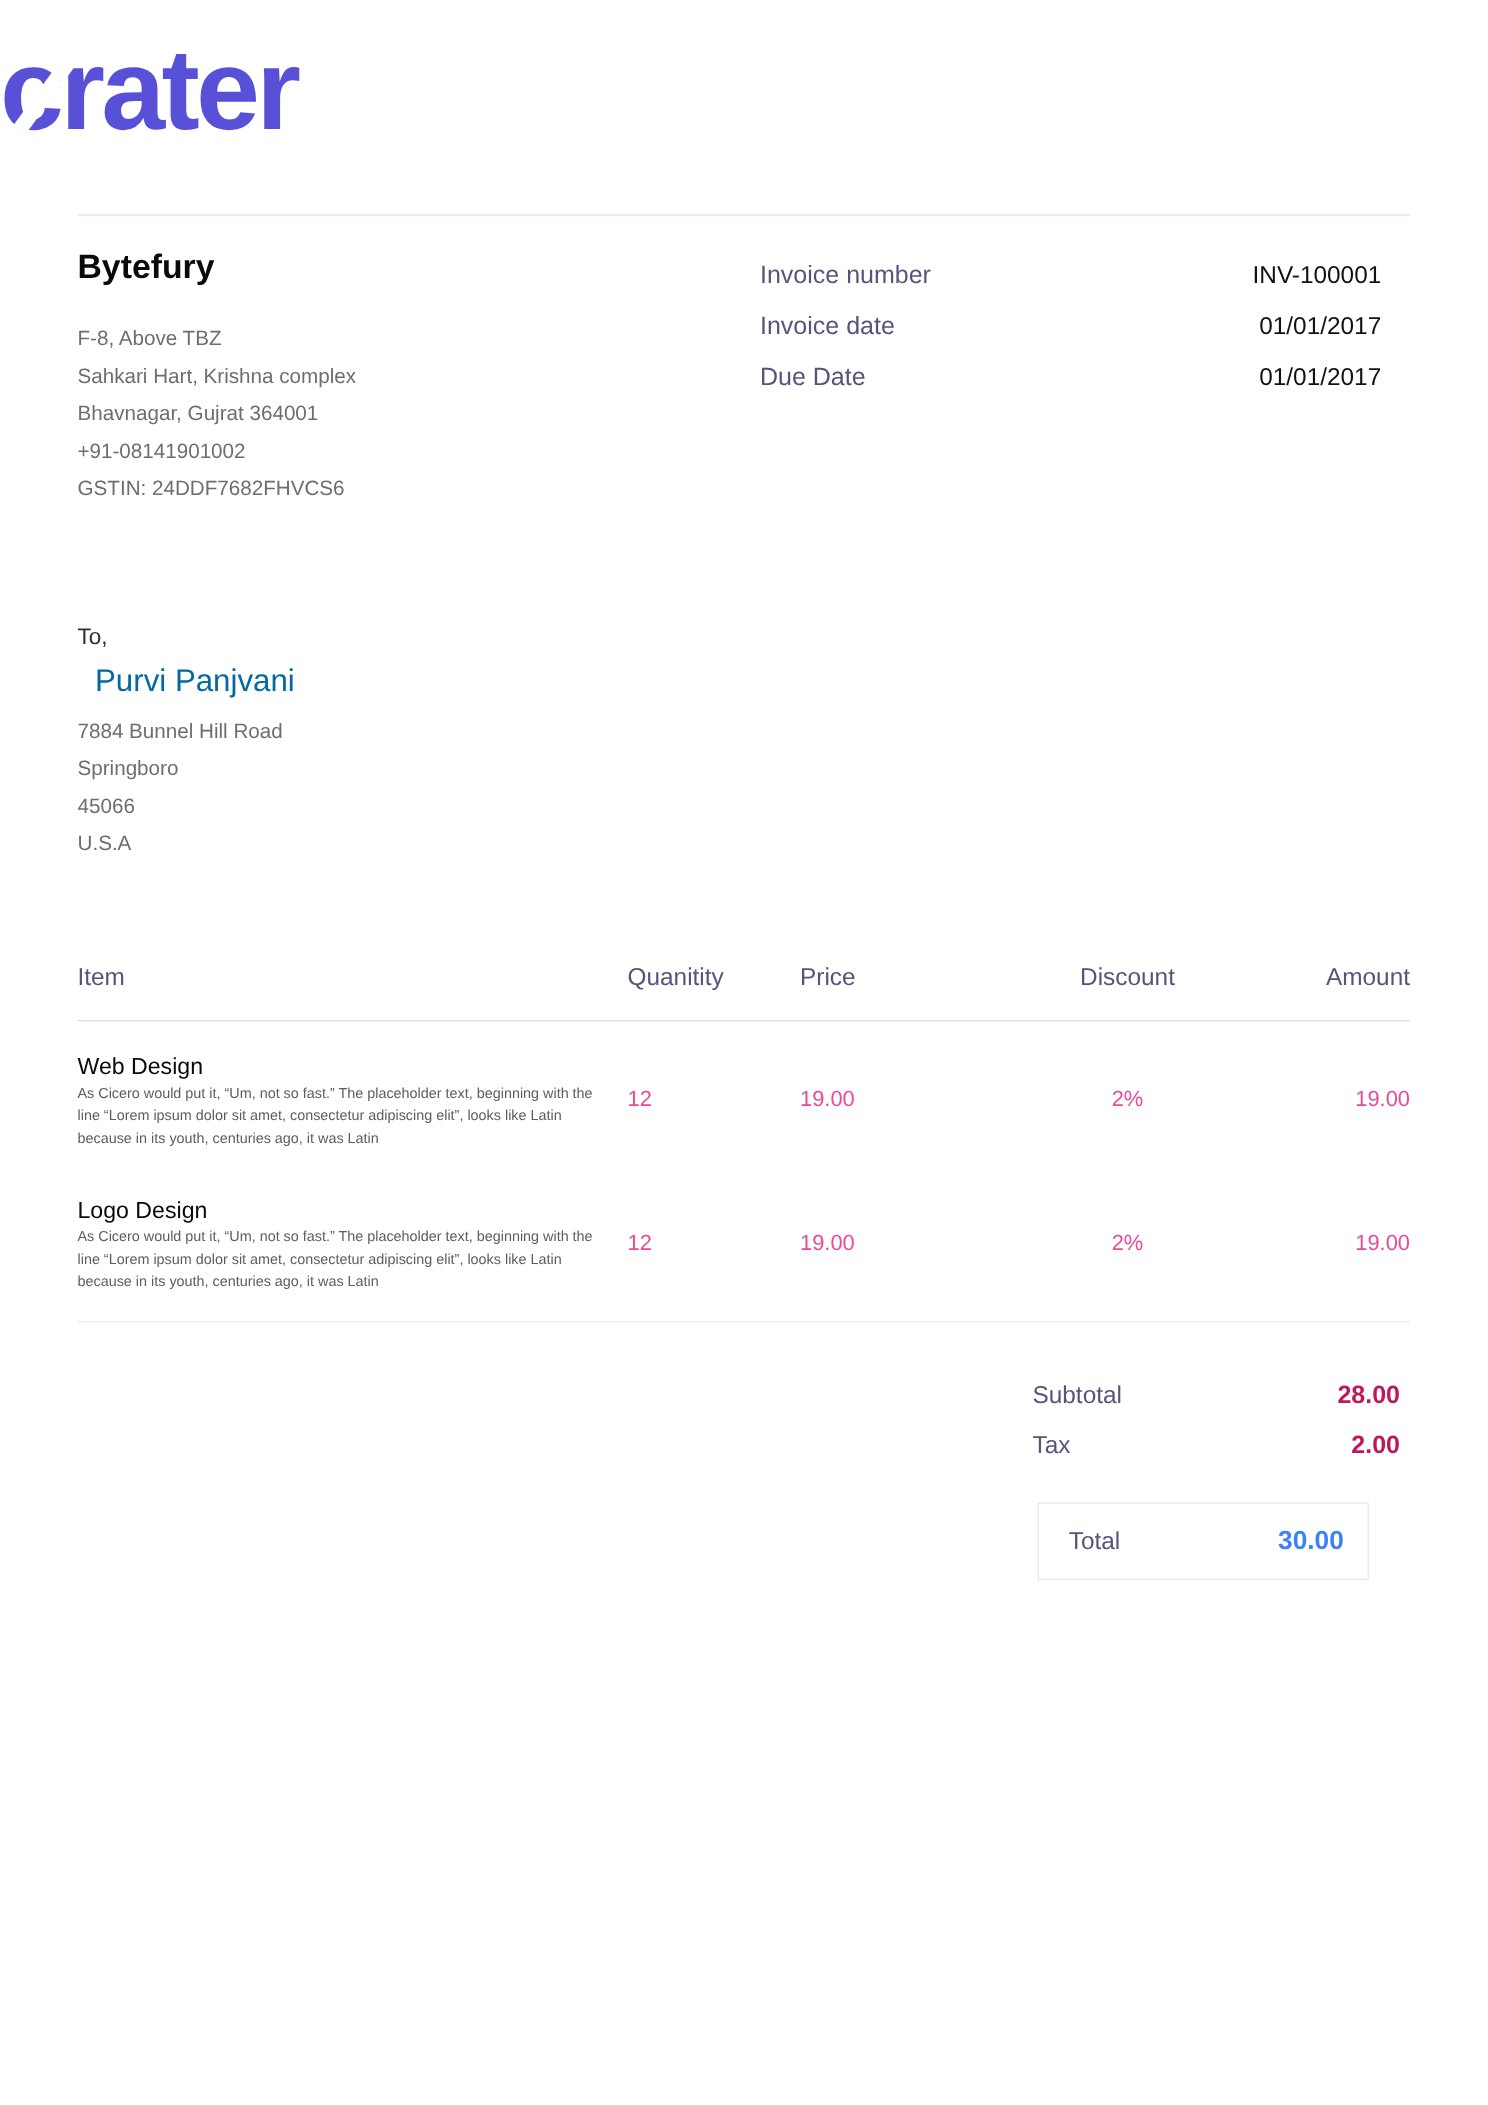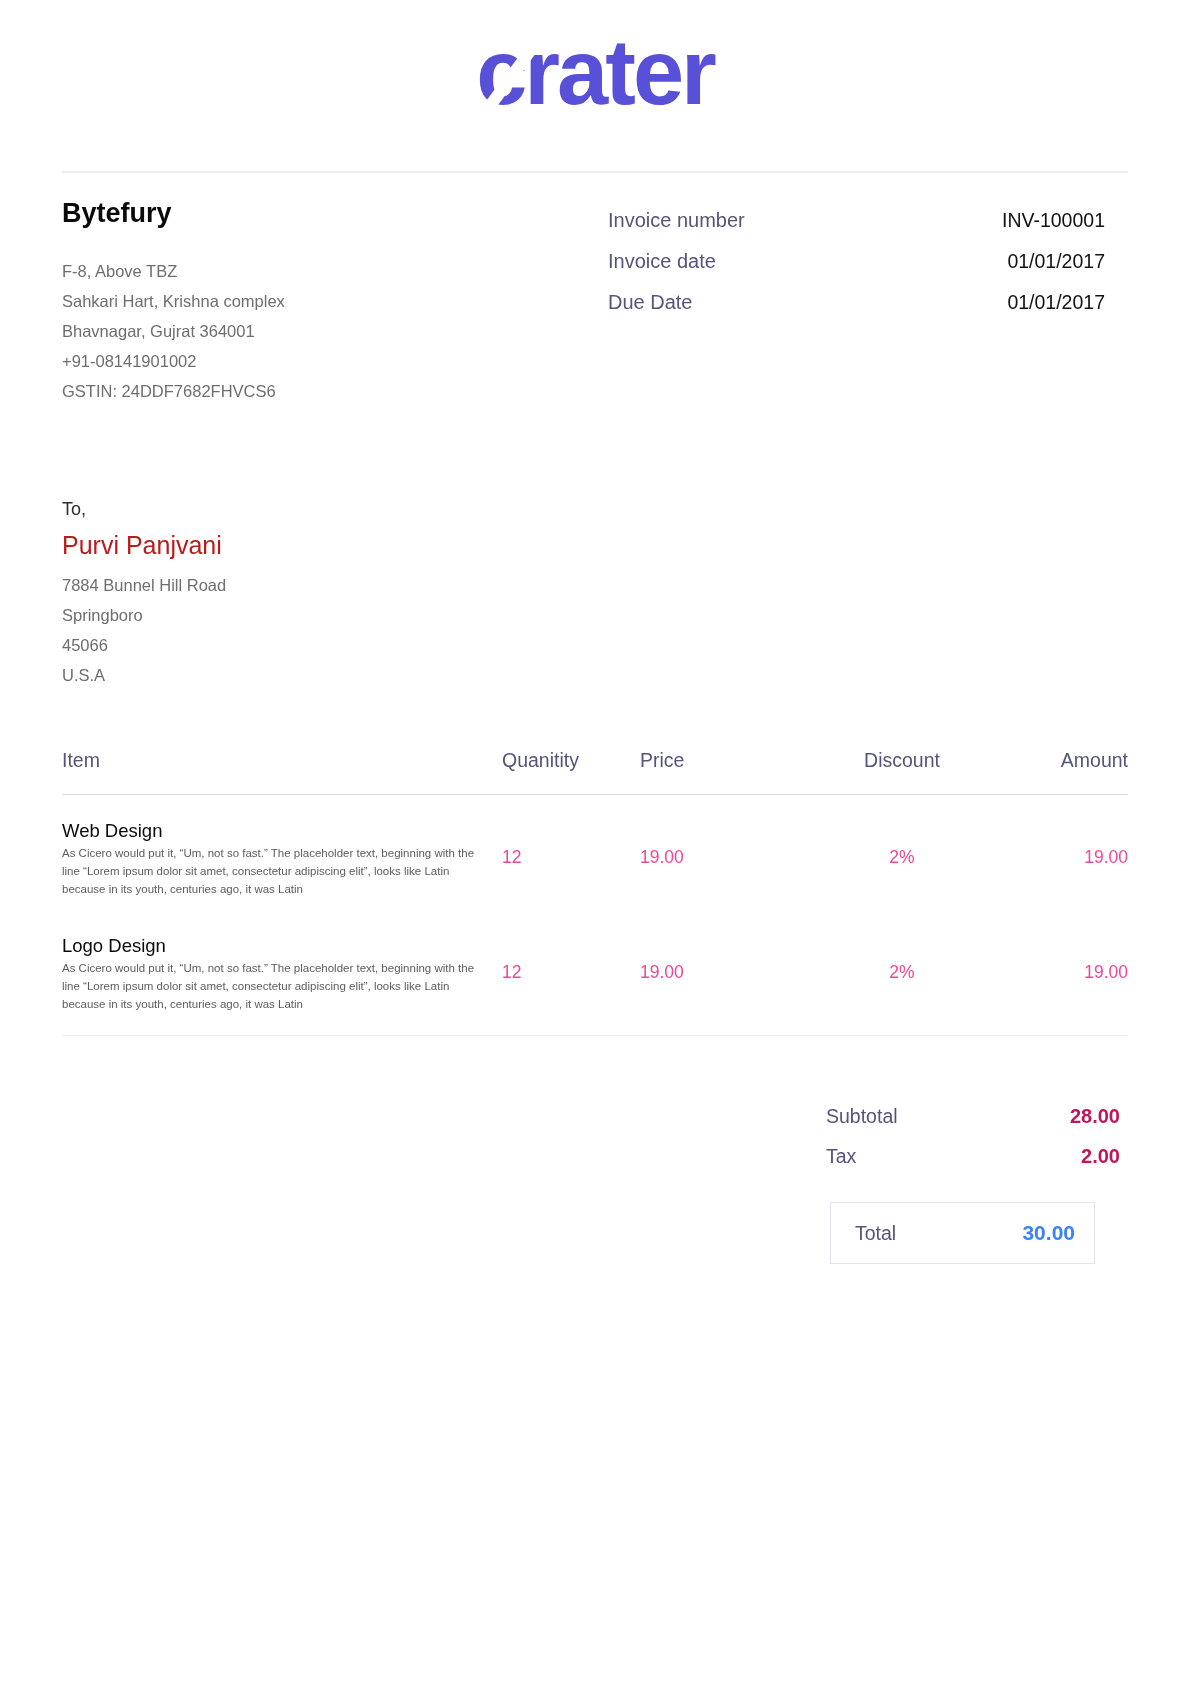--- a/index.html
+++ b/index.html
@@ -1,21 +1,21 @@
 <!DOCTYPE html>
 <html><head>
 <meta charset="utf-8">
 <style>
   * { margin:0; padding:0; box-sizing:border-box; }
   html,body { background:#ffffff; }
   body { font-family:"Liberation Sans","DejaVu Sans",sans-serif; }
   .page { position:relative; width:1190px; height:1684px; background:#fff; overflow:hidden; margin:0 auto; }
 
   
-  .logo-wrap { position:absolute; top:26px; left:0; right:0; text-align:center; }
+  .logo-wrap { position:absolute; top:26px; left:0; right:0; }
   .logo { display:inline-block; font-size:92px; font-weight:700; letter-spacing:-3px; color:#5851D8; line-height:1; }
   .logo-c { position:relative; display:inline-block; }
   .logo-c::after { content:""; position:absolute; left:24px; top:14px; width:12px; height:88px;
                    background:#ffffff; transform:rotate(36deg); }
 
   .divider-top { position:absolute; top:171px; left:62px; width:1066px; border-top:2px solid #ededf0; }
 
   
   .company { position:absolute; left:62px; top:196px; width:420px; }
   .company-name { font-size:27px; font-weight:700; color:#0a0a0b; line-height:34px; }
@@ -24,25 +24,25 @@
 
   
   .meta { position:absolute; left:608px; top:209px; width:497px; }
   .meta-row { display:flex; justify-content:space-between; align-items:baseline; height:41px; }
   .meta-label { font-size:20px; color:#55547A; }
   .meta-value { font-size:19.5px; color:#121214; }
 
   
   .bill-to { position:absolute; left:62px; top:496px; width:420px; }
   .bill-prefix { font-size:18px; color:#2e2e30; line-height:26px; }
-  .bill-name { font-size:25px; color:#b91c1c; line-height:34px; margin-top:6px; }
+  .bill-name { font-size:25px; color:#0369a1; line-height:34px; margin-top:6px;margin-left:14px; }
   .bill-addr { margin-top:8px; }
 
   
-  .items-table { position:absolute; left:62px; top:748px; width:1066px; }
+  .items-table { position:absolute; left:62px; top:770px; width:1066px; }
   .t-header { display:grid; grid-template-columns:440px 138px 124px 276px 1fr;
               padding-bottom:22px; border-bottom:1px solid #dcdce6; }
   .th { font-size:19.5px; color:#55547A; line-height:24px; }
   .col-item { text-align:left; }
   .col-qty, .col-price { }
   .col-disc { text-align:center; }
   .col-amt { text-align:right; }
   .t-row { display:grid; grid-template-columns:440px 138px 124px 276px 1fr;
            align-items:center; padding:22px 0 12px; }
   .item-name { font-size:18.5px; color:#0a0a0b; line-height:27px; }

